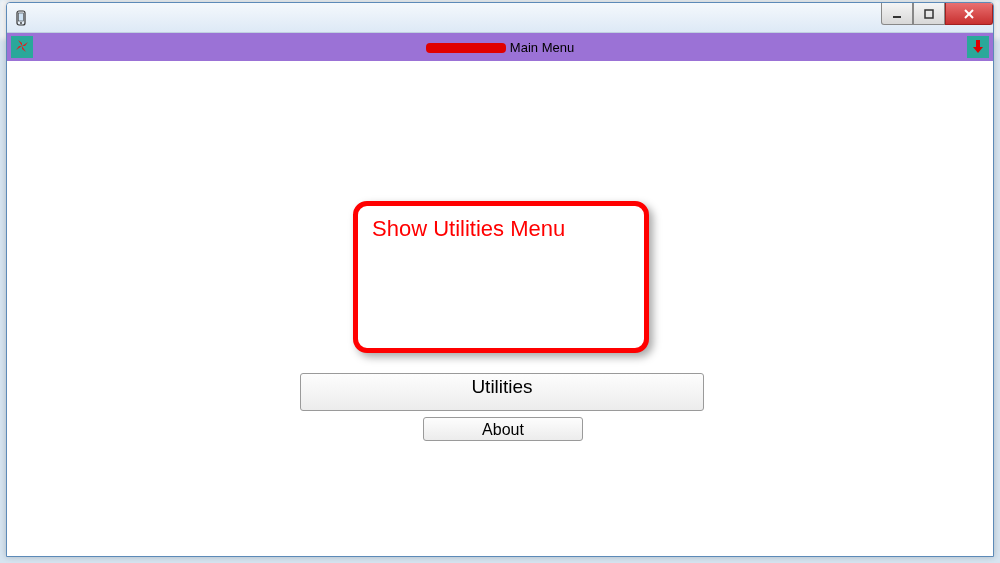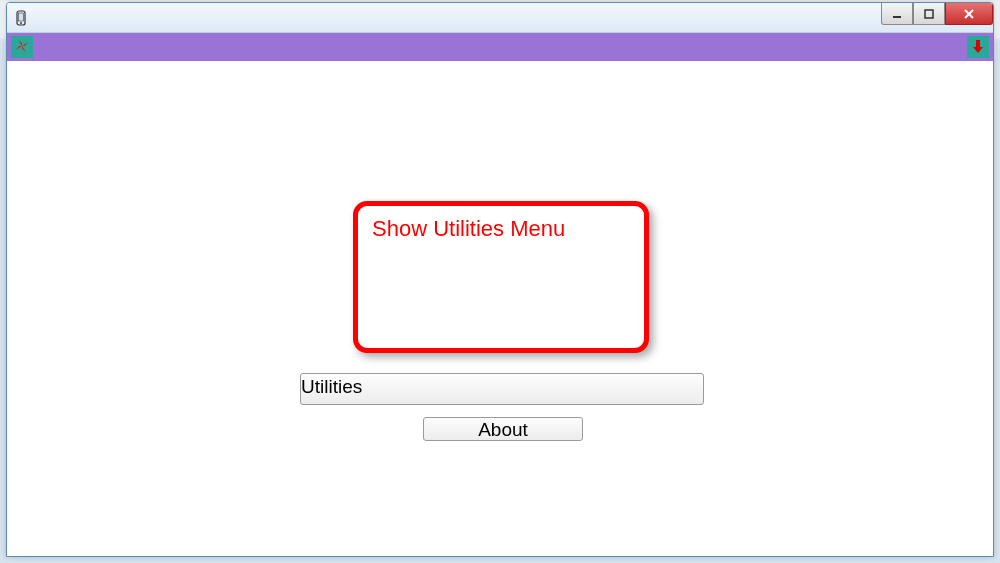--- a/index.html
+++ b/index.html
@@ -121,36 +121,37 @@
     padding: 10px 14px;
   }
   .callout-text {
     color: #f00;
     font-size: 22px;
   }
 
   .btn-wide {
     position: absolute;
     left: 293px; top: 312px;
-    width: 404px; height: 32px;
+    width: 404px; height: 38px;
     background: linear-gradient(#fdfdfd,#ececec);
     border: 1px solid #9a9a9a;
     border-radius: 3px;
     font-size: 19px;
+    text-align: center;
     line-height: 26px;
     cursor: pointer;
   }
   .btn-small {
     position: absolute;
     left: 416px; top: 356px;
     width: 160px; height: 24px;
     background: linear-gradient(#fdfdfd,#ececec);
     border: 1px solid #9a9a9a;
     border-radius: 3px;
-    font-size: 19px;
+    font-size: 16px;
     text-align: center;
     line-height: 24px;
     cursor: pointer;
     overflow: hidden;
   }
 </style>
 </head>
 <body>
 
 <div class="bg-explorer">
@@ -195,20 +196,23 @@
     <div class="header-left">
       <span>
         <svg width="16" height="16" viewBox="0 0 16 16">
           <path d="M8 8 L4 2 L8 5 Z" fill="#d22"></path>
           <path d="M8 8 L14 4 L11 8 Z" fill="#d22"></path>
           <path d="M8 8 L12 14 L8 11 Z" fill="#d22"></path>
           <path d="M8 8 L2 12 L5 8 Z" fill="#d22"></path>
         </svg>
       </span>
     </div>
+    <div>
+      <span class="redact"></span><span class="header-title">Main Menu</span>
+    </div>
     <div class="header-right">
       <span>
         <svg width="14" height="16" viewBox="0 0 14 16">
           <rect x="5" y="2" width="4" height="7" fill="#d00"></rect>
           <path d="M2 9 L12 9 L7 15 Z" fill="#d00"></path>
         </svg>
       </span>
     </div>
   </div>
 

